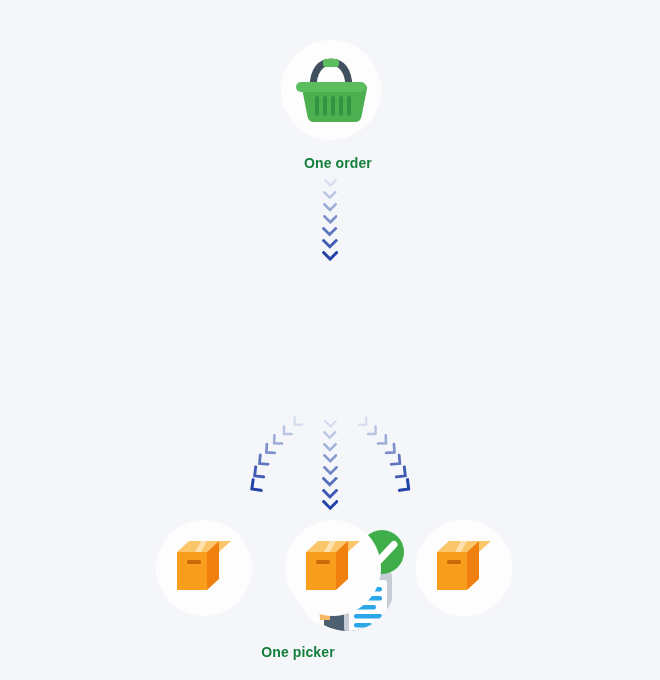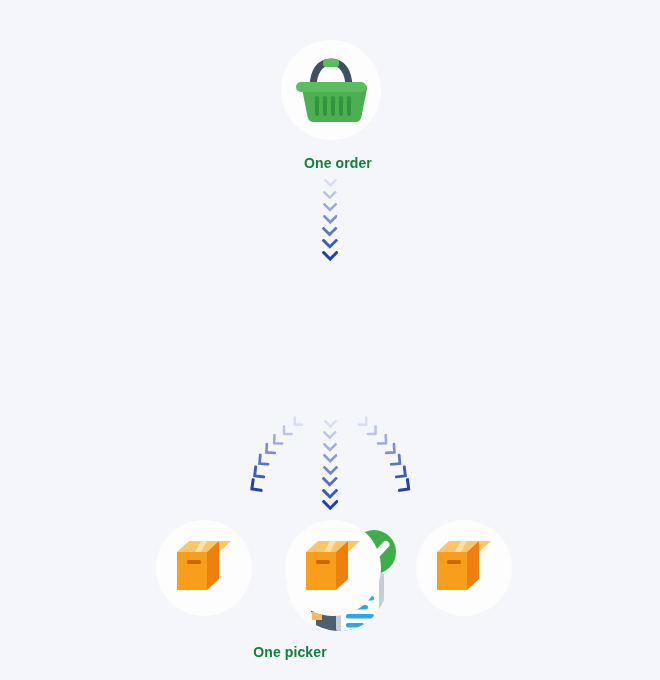--- a/index.html
+++ b/index.html
@@ -263,21 +263,21 @@
           <rect x="28" y="38" width="4" height="20" rx="2"></rect>
           <rect x="36" y="38" width="4" height="20" rx="2"></rect>
           <rect x="44" y="38" width="4" height="20" rx="2"></rect>
           <rect x="52" y="38" width="4" height="20" rx="2"></rect>
         </g>
       </svg>
     </div>
     <div class="label basket-label">One order</div>
   </div>
 
-  <div class="node" style="left:4px;top:260px;width:556px;height:150px;">
+  <div class="node" style="left:12px;top:260px;width:556px;height:150px;">
     <div class="disc picker-disc"></div>
     <div class="picker-icon">
       <svg viewBox="0 0 104 106" xmlns="http://www.w3.org/2000/svg">
         <defs>
           <clipPath id="discClip">
             <circle cx="47" cy="55" r="48"></circle>
           </clipPath>
         </defs>
         <g clip-path="url(#discClip)">
 

